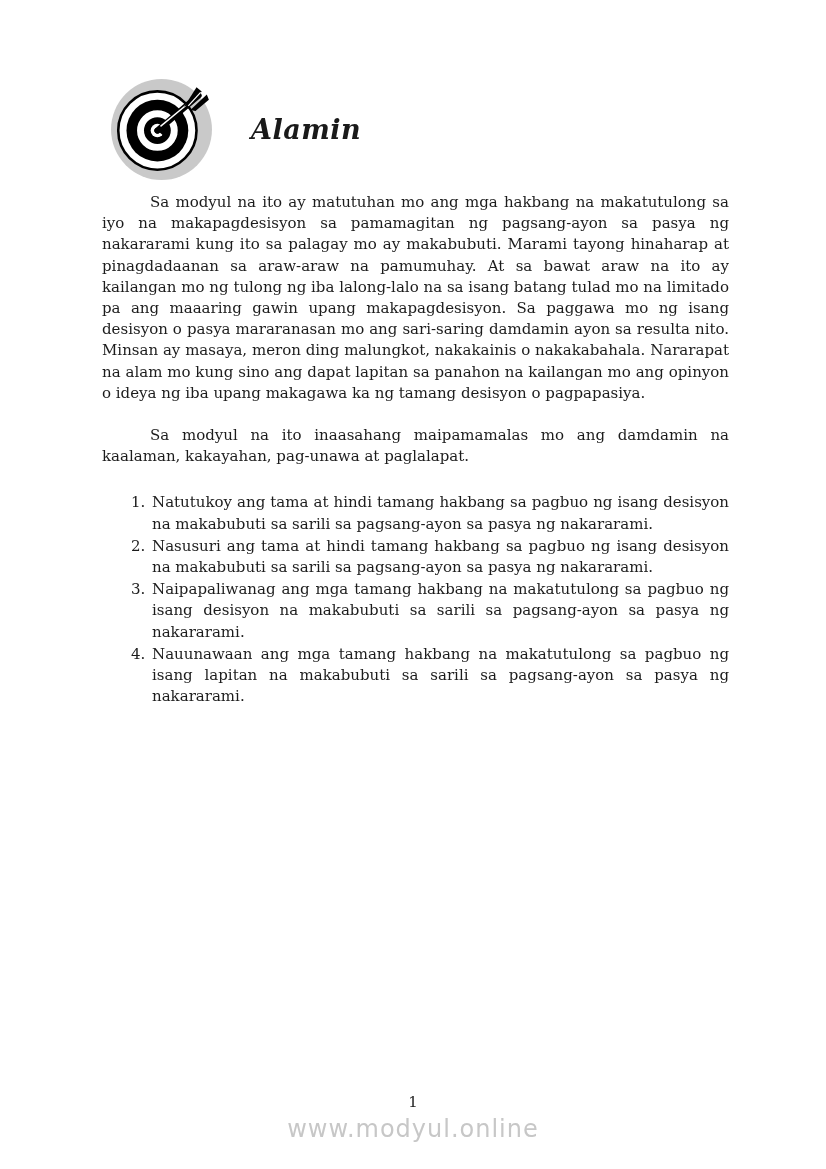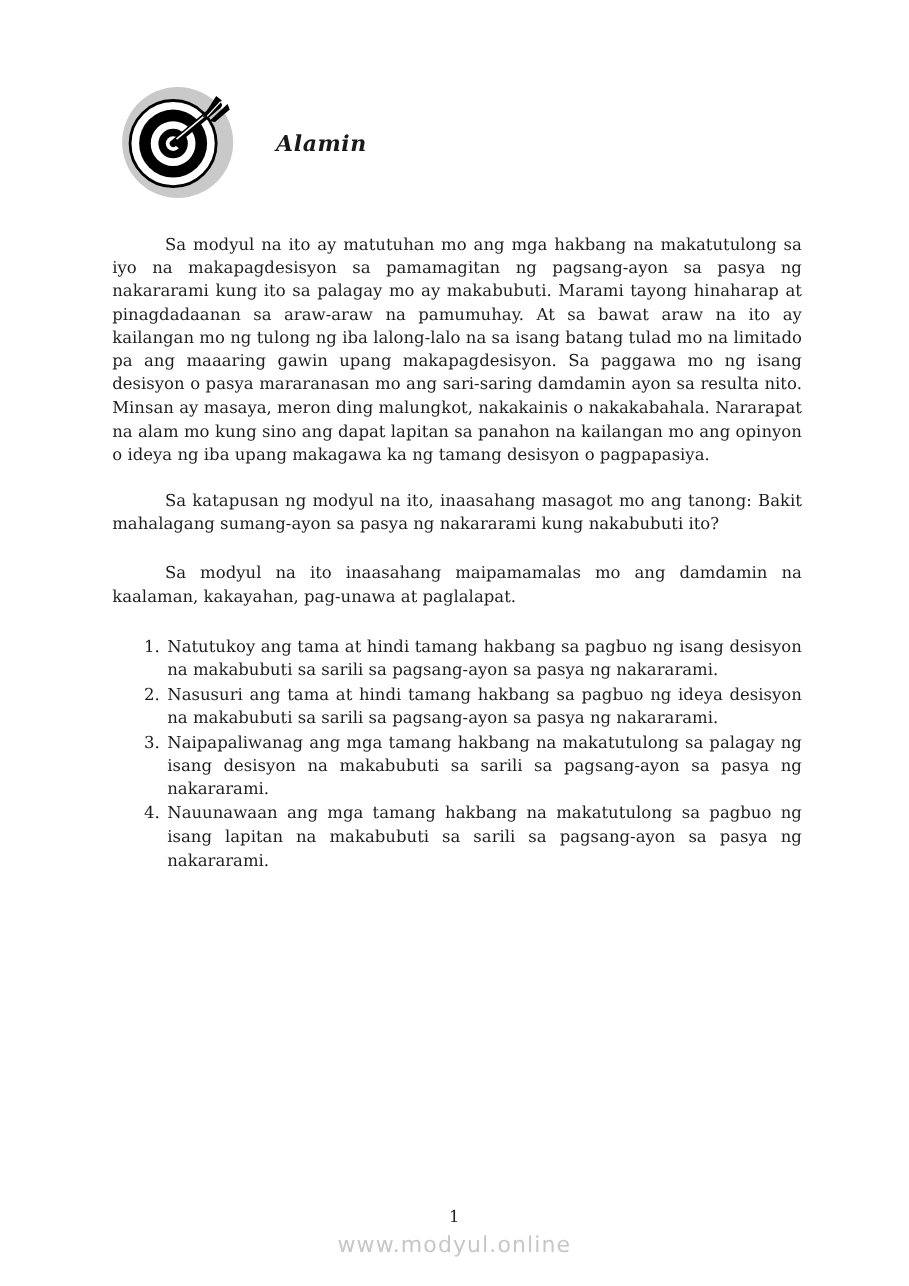--- a/index.html
+++ b/index.html
@@ -28,30 +28,30 @@
     flex: 0 0 auto;
   }
   .icon-wrap svg { width: 100%; height: 100%; display: block; }
 
   .page-title {
     margin-left: 38px;
     margin-top: 0;
     font-family: "DejaVu Serif", "Liberation Serif", serif;
     font-weight: bold;
     font-style: italic;
-    font-size: 20px;
+    font-size: 27px;
     color: #1a1a1a;
     letter-spacing: 0.5px;
     text-align: right;
   }
 
   .content {
     position: absolute;
     left: 102px;
-    top: 212px;
+    top: 192px;
     width: 627px;
     font-size: 15px;
     line-height: 21.2px;
     color: #1c1c1c;
     text-align: justify;
   }
 
   .content p {
     text-indent: 48px;
     margin-bottom: 21px;
@@ -78,21 +78,21 @@
     width: 100%;
     text-align: center;
   }
   .page-number {
     font-size: 15px;
     color: #222222;
     line-height: 18px;
   }
   .watermark {
     font-family: "DejaVu Sans", "Liberation Sans", sans-serif;
-    font-size: 20px;
+    font-size: 24px;
     color: #c7c7c7;
     letter-spacing: 1px;
     margin-top: 4px;
     margin-bottom: 26px;
   }
 </style>
 </head>
 <body>
 
 <div class="page">
@@ -116,27 +116,26 @@
         <path d="M76 27 L88 14" stroke="#ffffff" stroke-width="1.2"></path>
 
         <path d="M46 51 L56 46 L52 56 Z" fill="#000000"></path>
       </svg>
     </div>
     <div class="page-title">Alamin</div>
   </div>
 
   <div class="content">
     <p>Sa modyul na ito ay matutuhan mo ang mga hakbang na makatutulong sa iyo na makapagdesisyon sa pamamagitan ng pagsang-ayon sa pasya ng nakararami kung ito sa palagay mo ay makabubuti. Marami tayong hinaharap at pinagdadaanan sa araw-araw na pamumuhay. At sa bawat araw na ito ay kailangan mo ng tulong ng iba lalong-lalo na sa isang batang tulad mo na limitado pa ang maaaring gawin upang makapagdesisyon. Sa paggawa mo ng isang desisyon o pasya mararanasan mo ang sari-saring damdamin ayon sa resulta nito. Minsan ay masaya, meron ding malungkot, nakakainis o nakakabahala. Nararapat na alam mo kung sino ang dapat lapitan sa panahon na kailangan mo ang opinyon o ideya ng iba upang makagawa ka ng tamang desisyon o pagpapasiya.</p>
-    <p class="question">Sa katapusan ng modyul na ito, inaasahang masagot mo ang tanong: Bakit mahalagang sumang-ayon sa pasya ng nakararami kung nakabubuti ito?</p>
     <p class="lead-in">Sa modyul na ito inaasahang maipamamalas mo ang damdamin na kaalaman, kakayahan, pag-unawa at paglalapat.</p>
 
     <ol class="objectives">
       <li>Natutukoy ang tama at hindi tamang hakbang sa pagbuo ng isang desisyon na makabubuti sa sarili sa pagsang-ayon sa pasya ng nakararami.</li>
-      <li>Nasusuri ang tama at hindi tamang hakbang sa pagbuo ng ideya desisyon na makabubuti sa sarili sa pagsang-ayon sa pasya ng nakararami.</li>
-      <li>Naipapaliwanag ang mga tamang hakbang na makatutulong sa palagay ng isang desisyon na makabubuti sa sarili sa pagsang-ayon sa pasya ng nakararami.</li>
+      <li>Nasusuri ang tama at hindi tamang hakbang sa pagbuo ng isang desisyon na makabubuti sa sarili sa pagsang-ayon sa pasya ng nakararami.</li>
+      <li>Naipapaliwanag ang mga tamang hakbang na makatutulong sa pagbuo ng isang desisyon na makabubuti sa sarili sa pagsang-ayon sa pasya ng nakararami.</li>
       <li>Nauunawaan ang mga tamang hakbang na makatutulong sa pagbuo ng isang lapitan na makabubuti sa sarili sa pagsang-ayon sa pasya ng nakararami.</li>
     </ol>
   </div>
 
   <div class="footer">
     <div class="page-number">1</div>
     <div class="watermark">www.modyul.online</div>
   </div>
 
 </div>

